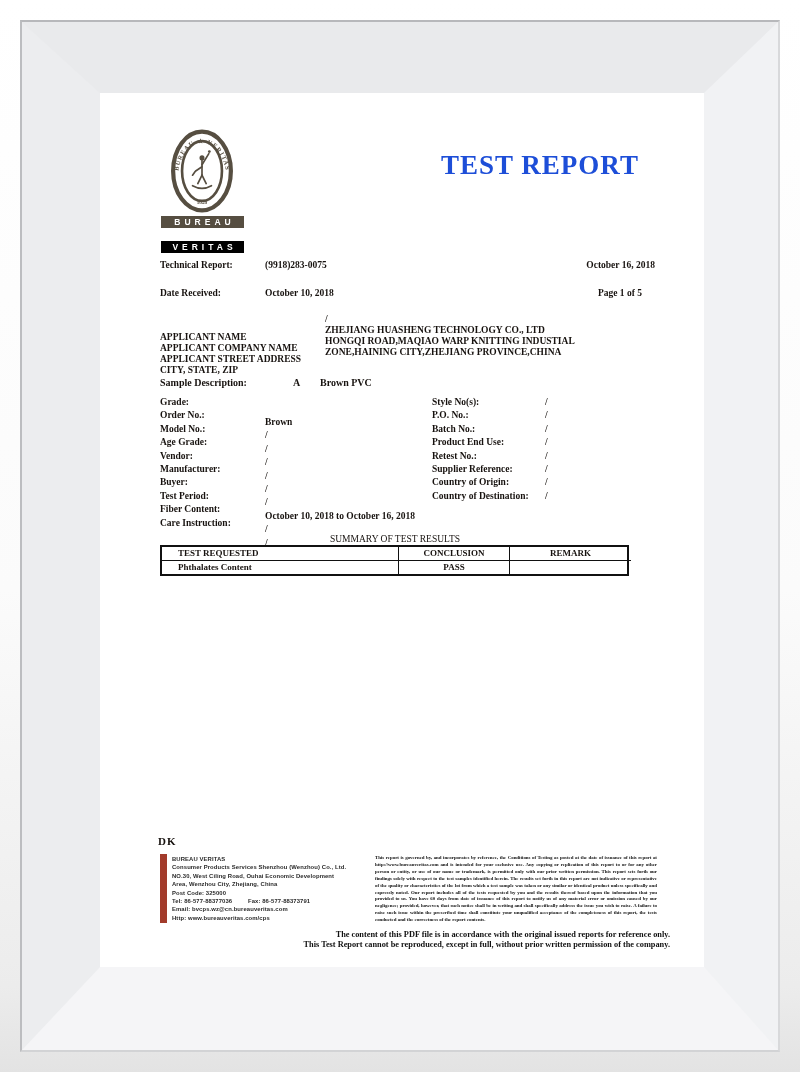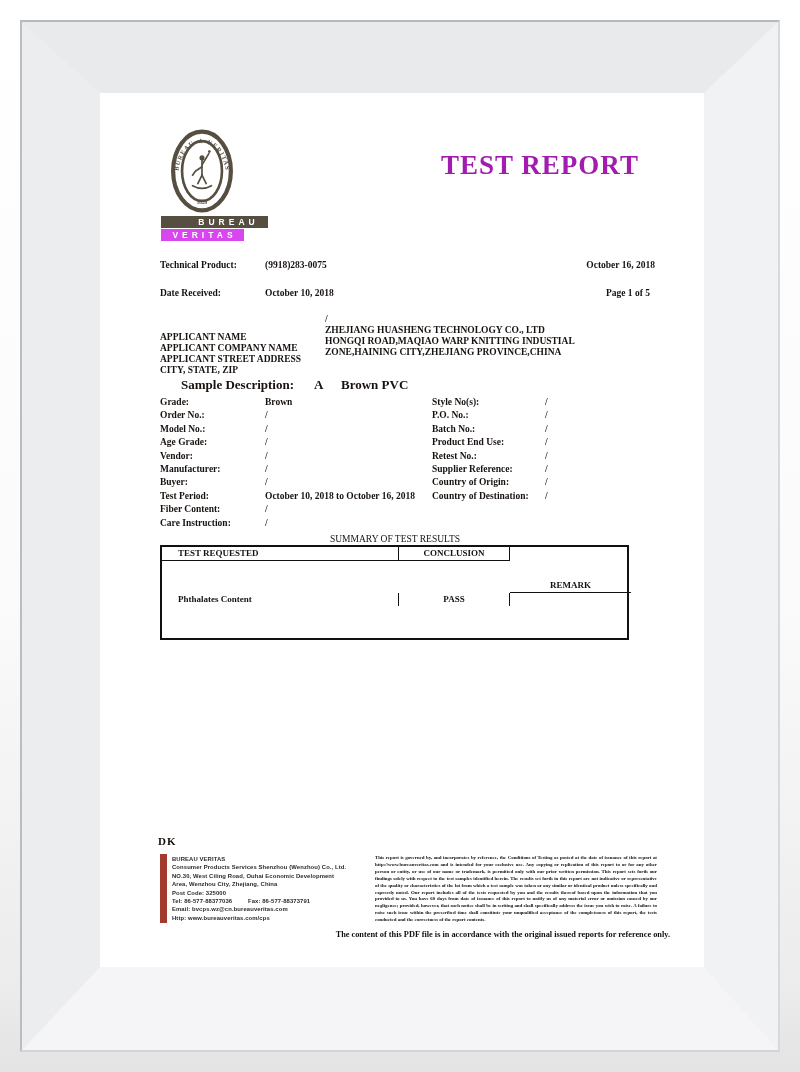--- a/index.html
+++ b/index.html
@@ -35,67 +35,67 @@
   }
   .abs{ position:absolute; }
 
   
   .emblem{ left:70px; top:36px; width:64px; height:84px; }
   .logo-bar{ left:61px; width:83px; height:11.5px; display:flex; align-items:center; justify-content:center; }
   .logo-bar span{
     color:#fff; font-family:"Liberation Sans", sans-serif; font-weight:bold;
     font-size:8.5px; letter-spacing:4px; text-indent:4px; line-height:1;
   }
-  .bar-bureau{ top:123px; background:#564e41;padding-left:24px; }
-  .bar-veritas{ top:136px; background:#d946ef; }
+  .bar-bureau{ top:123px; background:#564e41; }
+  .bar-veritas{ top:148px; background:#000000; }
 
   
   .title{
     left:320px; top:57px; width:240px; text-align:center;
-    font-size:27px; font-weight:bold; letter-spacing:1px; color:#a21caf;
+    font-size:27px; font-weight:bold; letter-spacing:1px; color:#1d4ed8;
   }
 
   
   .meta-row{ left:60px; width:495px; font-size:9.5px; font-weight:bold; }
   .meta-label{ position:absolute; left:0; }
   .meta-value{ position:absolute; left:105px; }
   .meta-right{ position:absolute; right:0; }
 
   
   .app-row{ left:60px; width:500px; font-size:9.5px; font-weight:bold; line-height:11.3px; }
   .app-label{ position:absolute; left:0;margin-top:18px; }
   .app-value{ position:absolute; left:165px; width:335px; }
 
   
-  .sample-row{ left:60px; top:284px; width:500px; font-size:13px; font-weight:bold;margin-left:21px; }
+  .sample-row{ left:60px; top:284px; width:500px; font-size:10px; font-weight:bold; }
   .sample-a{ position:absolute; left:133px; }
   .sample-v{ position:absolute; left:160px;text-align:center; }
 
   
   .dl{ left:60px; top:304px; width:270px; font-size:9.5px; font-weight:bold; }
   .dr{ left:332px; top:304px; width:230px; font-size:9.5px; font-weight:bold;text-decoration:underline; }
   .drow{ position:relative; height:13.4px; }
   .dl .dlabel{ position:absolute; left:0; }
-  .dl .dvalue{ position:absolute; left:105px; white-space:nowrap; }
+  .dl .dvalue{ position:absolute; left:105px; white-space:nowrap;margin-top:20px; }
   .dr .dlabel{ position:absolute; left:0; }
   .dr .dvalue{ position:absolute; left:113px; }
 
   
   .sum-title{ left:60px; top:441px; width:470px; text-align:center; font-size:9.5px; font-weight:normal; }
   .sum-table{
     left:60px; top:452px; width:469px;
     display:grid; grid-template-columns:237px 111px 121px;
     border:2px solid #111; box-sizing:border-box;
     font-size:9px; font-weight:bold;
   }
   .sum-cell{
     height:13.5px; line-height:13.5px; box-sizing:border-box;
     border-right:1.5px solid #111; padding:0 16px; overflow:hidden;
   }
-  .sum-cell.last{ border-right:none;margin-top:32px; }
+  .sum-cell.last{ border-right:none; }
   .sum-cell.hdr{ border-bottom:1.5px solid #111; }
   .sum-center{ text-align:center; }
 
   
   .initials{ left:58px; top:742px; font-size:11px; font-weight:bold; letter-spacing:1px; }
   .red-bar{ left:60px; top:761px; width:7px; height:69px; background:#a23b2b; }
   .addr{
     left:72px; top:762px; width:200px;
     font-family:"Liberation Sans", sans-serif; font-size:5.9px; line-height:8.4px;
     color:#2a2a2a; font-weight:bold; letter-spacing:0.1px;
@@ -147,28 +147,28 @@
   <div class="abs logo-bar bar-bureau">
     <span>BUREAU</span>
   </div>
   <div class="abs logo-bar bar-veritas">
     <span>VERITAS</span>
   </div>
 
   <div class="abs title">TEST REPORT</div>
 
   <div class="abs meta-row" style="top:167px;">
-    <span class="meta-label">Technical Product:</span>
+    <span class="meta-label">Technical Report:</span>
     <span class="meta-value">(9918)283-0075</span>
     <span class="meta-right">October  16, 2018</span>
   </div>
   <div class="abs meta-row" style="top:195px;">
     <span class="meta-label">Date Received:</span>
     <span class="meta-value">October 10, 2018</span>
-    <span class="meta-right" style="right:5px;text-align:center;">Page 1 of 5</span>
+    <span class="meta-right" style="right:13px;text-align:center;">Page 1 of 5</span>
   </div>
 
   <div class="abs app-row" style="top:221px;">
     <span class="app-label">APPLICANT NAME</span>
     <span class="app-value">/</span>
   </div>
   <div class="abs app-row" style="top:232px;">
     <span class="app-label">APPLICANT COMPANY NAME</span>
     <span class="app-value">ZHEJIANG HUASHENG TECHNOLOGY CO., LTD</span>
   </div>
@@ -286,15 +286,16 @@
     <div class="tel-line">
       <span>Tel: 86-577-88377036</span>
       <span class="fax">Fax: 86-577-88373791</span>
     </div>
     <div>Email: bvcps.wz@cn.bureauveritas.com</div>
     <div>Http: www.bureauveritas.com/cps</div>
   </div>
   <div class="abs disclaimer">This report is governed by, and incorporates by reference, the Conditions of Testing as posted at the date of issuance of this report at http://www.bureauveritas.com and is intended for your exclusive use. Any copying or replication of this report to or for any other person or entity, or use of our name or trademark, is permitted only with our prior written permission. This report sets forth our findings solely with respect to the test samples identified herein. The results set forth in this report are not indicative or representative of the quality or characteristics of the lot from which a test sample was taken or any similar or identical product unless specifically and expressly noted. Our report includes all of the tests requested by you and the results thereof based upon the information that you provided to us. You have 60 days from date of issuance of this report to notify us of any material error or omission caused by our negligence; provided, however, that such notice shall be in writing and shall specifically address the issue you wish to raise. A failure to raise such issue within the prescribed time shall constitute your unqualified acceptance of the completeness of this report, the tests conducted and the correctness of the report contents.</div>
   <div class="abs notes">
     <div>The content of this PDF file is in accordance with the original issued reports for reference only.</div>
+    <div>This Test Report cannot be reproduced, except in full, without prior written permission of the company.</div>
   </div>
 
 </div>
 
 </body></html>

